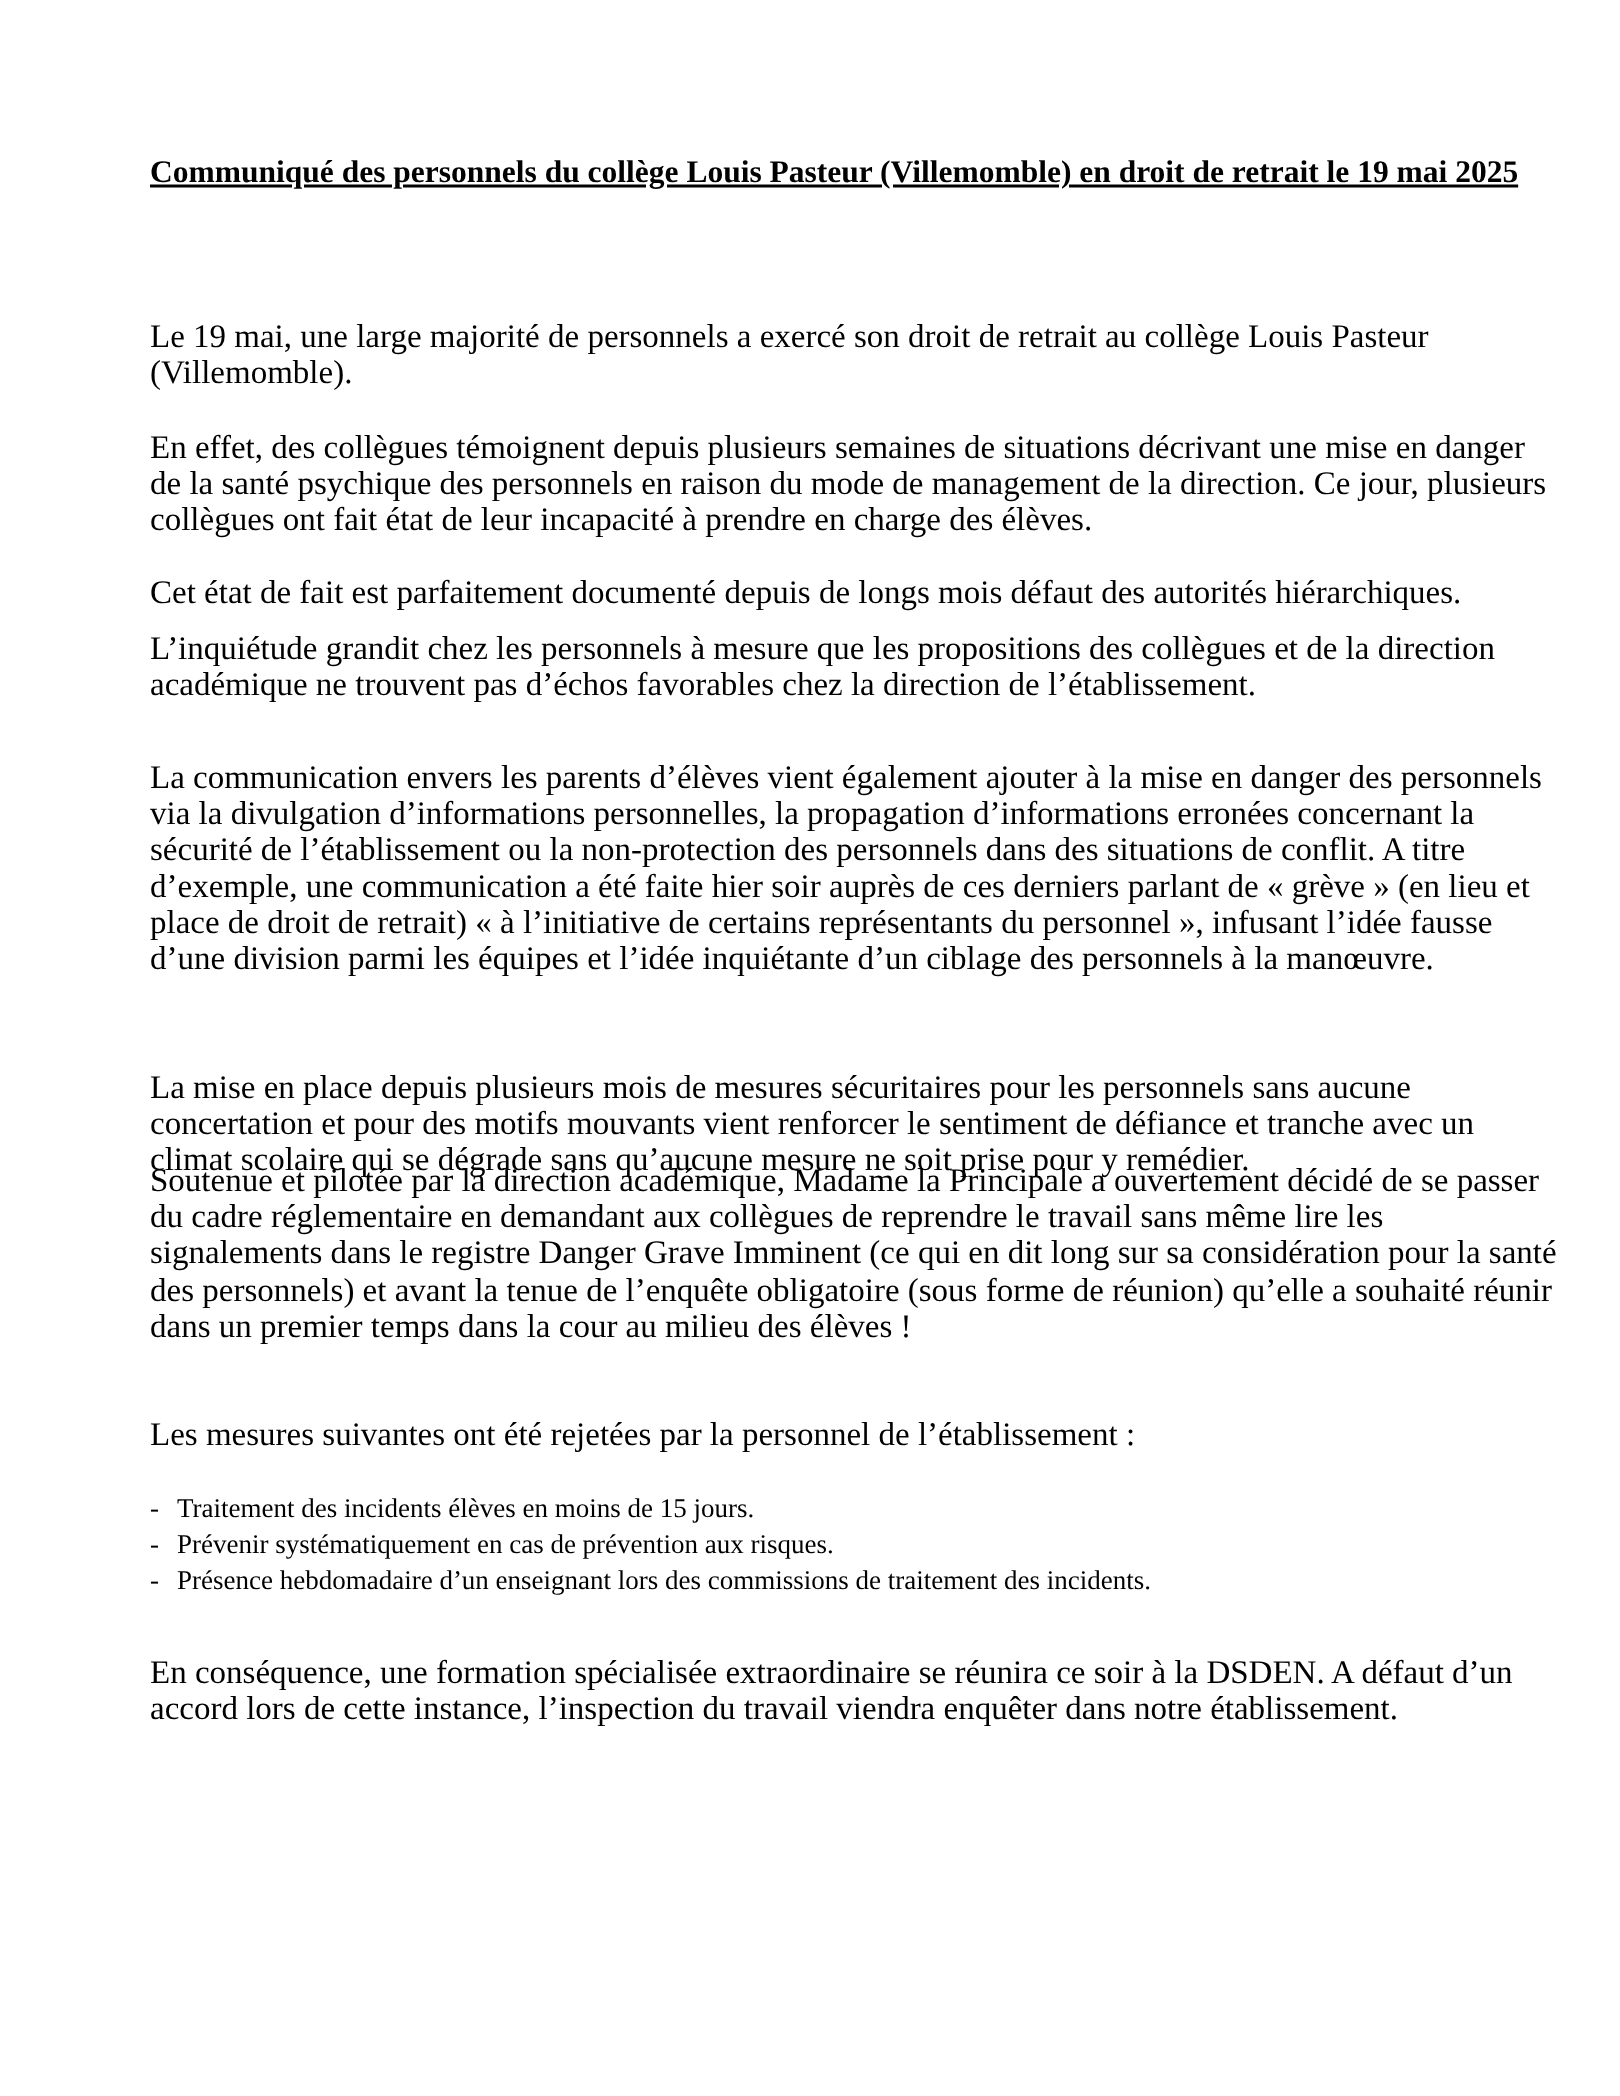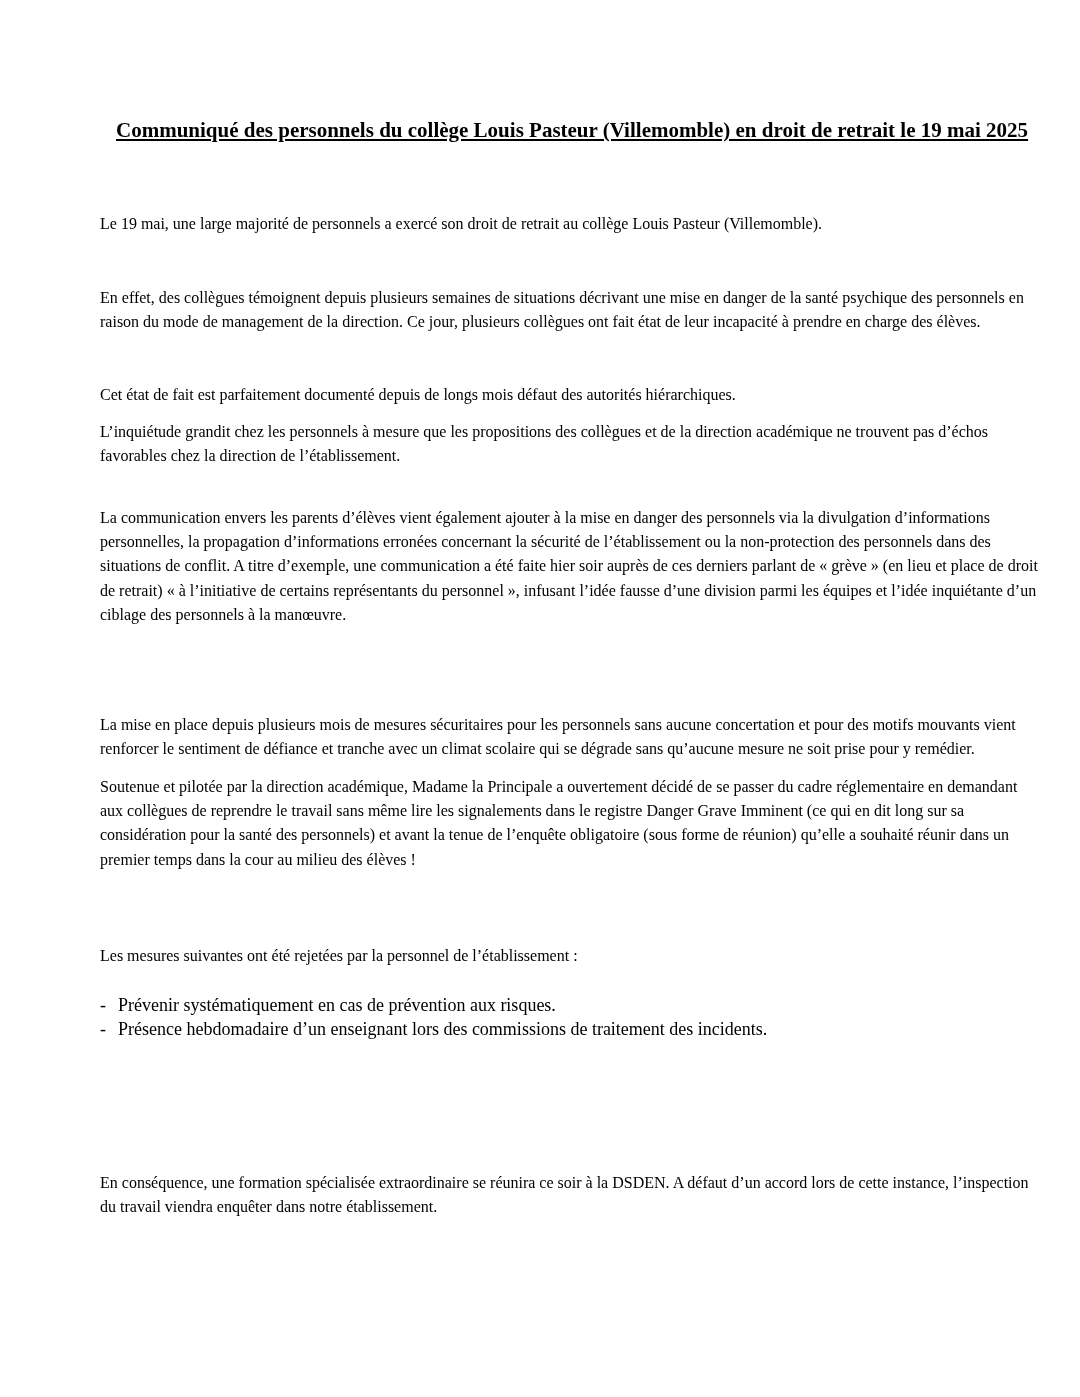--- a/index.html
+++ b/index.html
@@ -1,39 +1,40 @@
 <!DOCTYPE html>
 <html><head>
   <meta charset="utf-8">
   <style>
     html, body { margin: 0; padding: 0; background: #ffffff; }
     body { width: 1080px; height: 1397px; position: relative; overflow: hidden;
       font-family: "Liberation Serif", serif; color: #000; }
     .page { position: absolute; left: 100px; top: 0; width: 940px; }
-    .title { position: absolute; top: 101px; left: 0; width: 940px; margin: 16px;
+    .title { position: absolute; top: 101px; left: 0; width: 940px; margin: 0;
       font-size: 21px; font-weight: bold; line-height: 27px; text-decoration: underline; }
-    p { position: absolute; left: 0; margin: 0; width: 940px; font-size: 16px; line-height: 24.2px; }
+    p { position: absolute; left: 0; margin: 0; width: 940px; font-size: 22px; line-height: 24.2px; }
     ul { position: absolute; left: 0; margin: 0; padding: 0; list-style: none; width: 940px; }
     ul li { font-size: 18px; line-height: 24.2px; }
     ul li .dash { display: inline-block; width: 18px; }
   </style>
 </head>
 <body>
 
 <div class="page">
   <h1 class="title">Communiqué des personnels du collège Louis Pasteur (Villemomble) en droit de retrait le 19 mai 2025</h1>
 
   <p style="top:212px">Le 19 mai, une large majorité de personnels a exercé son droit de retrait au collège Louis Pasteur (Villemomble).</p>
   <p style="top:286px">En effet, des collègues témoignent depuis plusieurs semaines de situations décrivant une mise en danger de la santé psychique des personnels en raison du mode de management de la direction. Ce jour, plusieurs collègues ont fait état de leur incapacité à prendre en charge des élèves.</p>
   <p style="top:383px">Cet état de fait est parfaitement documenté depuis de longs mois défaut des autorités hiérarchiques.</p>
   <p style="top:420px">L’inquiétude grandit chez les personnels à mesure que les propositions des collègues et de la direction académique ne trouvent pas d’échos favorables chez la direction de l’établissement.</p>
   <p style="top:506px">La communication envers les parents d’élèves vient également ajouter à la mise en danger des personnels via la divulgation d’informations personnelles, la propagation d’informations erronées concernant la sécurité de l’établissement ou la non-protection des personnels dans des situations de conflit. A titre d’exemple, une communication a été faite hier soir auprès de ces derniers parlant de « grève » (en lieu et place de droit de retrait) « à l’initiative de certains représentants du personnel », infusant l’idée fausse d’une division parmi les équipes et l’idée inquiétante d’un ciblage des personnels à la manœuvre.</p>
   <p style="top:713px">La mise en place depuis plusieurs mois de mesures sécuritaires pour les personnels sans aucune concertation et pour des motifs mouvants vient renforcer le sentiment de défiance et tranche avec un climat scolaire qui se dégrade sans qu’aucune mesure ne soit prise pour y remédier.</p>
   <p style="top:775px">Soutenue et pilotée par la direction académique, Madame la Principale a ouvertement décidé de se passer du cadre réglementaire en demandant aux collègues de reprendre le travail sans même lire les signalements dans le registre Danger Grave Imminent (ce qui en dit long sur sa considération pour la santé des personnels) et avant la tenue de l’enquête obligatoire (sous forme de réunion) qu’elle a souhaité réunir dans un premier temps dans la cour au milieu des élèves !</p>
   <p style="top:944px">Les mesures suivantes ont été rejetées par la personnel de l’établissement :</p>
 
   <ul style="top:993px">
+    <li><span class="dash">-</span><span>Traitement des incidents élèves en moins de 15 jours.</span></li>
     <li><span class="dash">-</span><span>Prévenir systématiquement en cas de prévention aux risques.</span></li>
     <li><span class="dash">-</span><span>Présence hebdomadaire d’un enseignant lors des commissions de traitement des incidents.</span></li>
   </ul>
 
-  <p style="top:1171px">En conséquence, une formation spécialisée extraordinaire se réunira ce soir à la DSDEN. A défaut d’un accord lors de cette instance, l’inspection du travail viendra enquêter dans notre établissement.</p>
+  <p style="top:1103px">En conséquence, une formation spécialisée extraordinaire se réunira ce soir à la DSDEN. A défaut d’un accord lors de cette instance, l’inspection du travail viendra enquêter dans notre établissement.</p>
 </div>
 
 </body></html>

